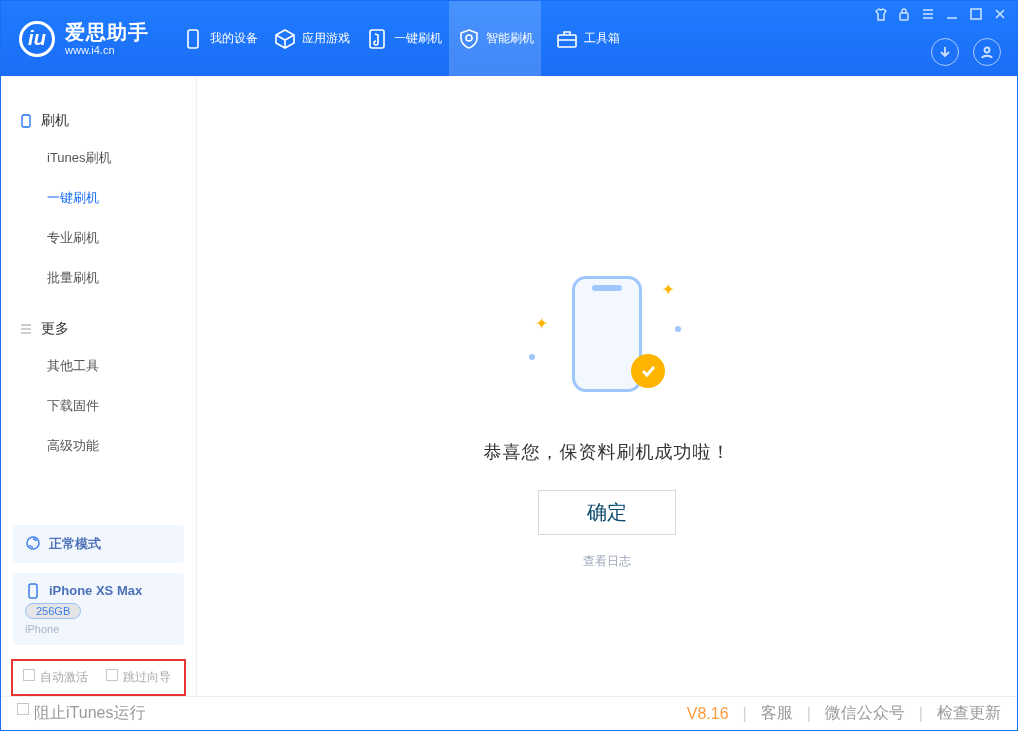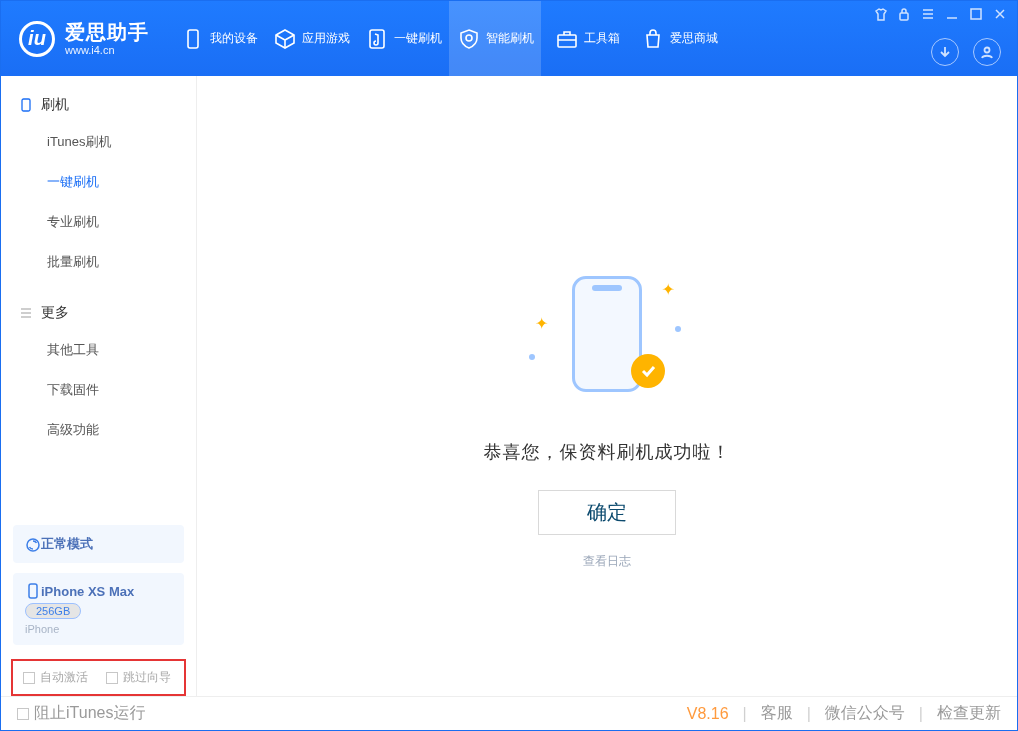--- a/index.html
+++ b/index.html
@@ -23,35 +23,35 @@
 
 .top-right { position: absolute; right: 10px; top: 6px; display: flex; gap: 10px; align-items: center; }
 .top-right .win-ico { width: 14px; height: 14px; stroke: #cfe2ff; fill: none; stroke-width: 1.5; cursor: pointer; }
 .top-actions { position: absolute; right: 16px; bottom: 10px; display: flex; gap: 14px; }
 .circle-btn { width: 28px; height: 28px; border: 1.5px solid #a8c9ff; border-radius: 50%; display:flex; align-items:center; justify-content:center; cursor:pointer; }
 .circle-btn svg { width:14px; height:14px; stroke:#cfe2ff; fill:none; stroke-width:1.8; }
 
 
 .body { flex: 1; display: flex; min-height: 0; }
 .sidebar { width: 196px; border-right: 1px solid #eee; display: flex; flex-direction: column; }
-.side-scroll { flex: 1; overflow: auto; padding-top: 12px; }
+.side-scroll { flex: 1; overflow: auto; padding-top: 28px; }
 .side-group-header { display: flex; align-items: center; gap: 8px; padding: 8px 18px; font-size: 14px; color: #333; }
 .side-group-header svg { width: 14px; height: 14px; }
 .side-item { padding: 11px 18px 11px 46px; font-size: 13px; color: #555; cursor: pointer; }
 .side-item.active { color: #1a6ef5; }
 
 .device-cards { padding: 10px 12px; display:flex; flex-direction:column; gap:10px; }
 .card { background: #f2f7fe; border-radius: 4px; padding: 10px 12px; font-size: 13px; color: #4c71b8; display:flex; flex-direction:column; gap:4px; cursor:pointer; }
-.card .row1 { display:flex; align-items:flex-end; font-weight:600; }
+.card .row1 { display:flex; align-items:flex-start; gap:8px; font-weight:600; }
 .card .row1 svg { width:16px; height:16px; }
 .badge { display:inline-block; padding:1px 10px; border:1px solid #9cc0ff; border-radius:10px; font-size:11px; color:#3d7fe8; background:#e5e5e5; width:fit-content; }
 .card .muted { color:#a8b4c6; font-size:11px; }
 
 .checkbox-row { border: 2px solid #e53535; margin: 4px 10px 0 10px; padding: 8px 10px; display:flex; gap:18px; font-size:12px; color:#a9a9a9; }
-.cb { display:flex; align-items:center; gap:5px; cursor:pointer; }
+.cb { display:flex; align-items:flex-start; gap:5px; cursor:pointer; }
 .cb .box { width:12px; height:12px; border:1px solid #c7c7c7; }
 
 
 .main { flex:1; display:flex; flex-direction:column; align-items:center; justify-content:flex-start; padding-top: 200px; position:relative; }
 .illus { position:relative; width:120px; height:120px; }
 .phone { width:70px; height:116px; border:3px solid #9ec6ff; border-radius:14px; background:#f3f8ff; margin:0 auto; position:relative; }
 .phone::after { content:""; position:absolute; left:50%; top:6px; transform:translateX(-50%); width:30px; height:6px; background:#9ec6ff; border-radius:3px; }
 .check { position:absolute; right:2px; bottom:8px; width:34px; height:34px; background:#ffb400; border-radius:50%; display:flex; align-items:center; justify-content:center; }
 .check svg { width:18px; height:18px; stroke:#fff; stroke-width:3; fill:none; }
 .spark1,.spark2 { position:absolute; color:#ffb400; font-size:16px; }
@@ -122,29 +122,20 @@
           <div class="lbl">智能刷机</div>
         </div>
         <div class="tab">
           <div class="ico">
             <svg viewBox="0 0 24 24">
               <rect x="3" y="8" width="18" height="12" rx="1"></rect>
               <path d="M3 13h18M9 8V5h6v3"></path>
             </svg>
           </div>
           <div class="lbl">工具箱</div>
-        </div>
-        <div class="tab">
-          <div class="ico">
-            <svg viewBox="0 0 24 24">
-              <path d="M6 8h12l-1 12H7z"></path>
-              <path d="M9 8V6a3 3 0 016 0v2"></path>
-            </svg>
-          </div>
-          <div class="lbl">爱思商城</div>
         </div>
       </div>
 
     <div class="top-right">
       <svg class="win-ico">
           <path d="M3 4l3-2 2 1 2-1 3 2-2 3v6H5V7z"></path>
         </svg>
       <svg class="win-ico">
           <rect x="3" y="6" width="8" height="7" rx="1"></rect>
           <path d="M5 6V4a2 2 0 014 0v2"></path>

